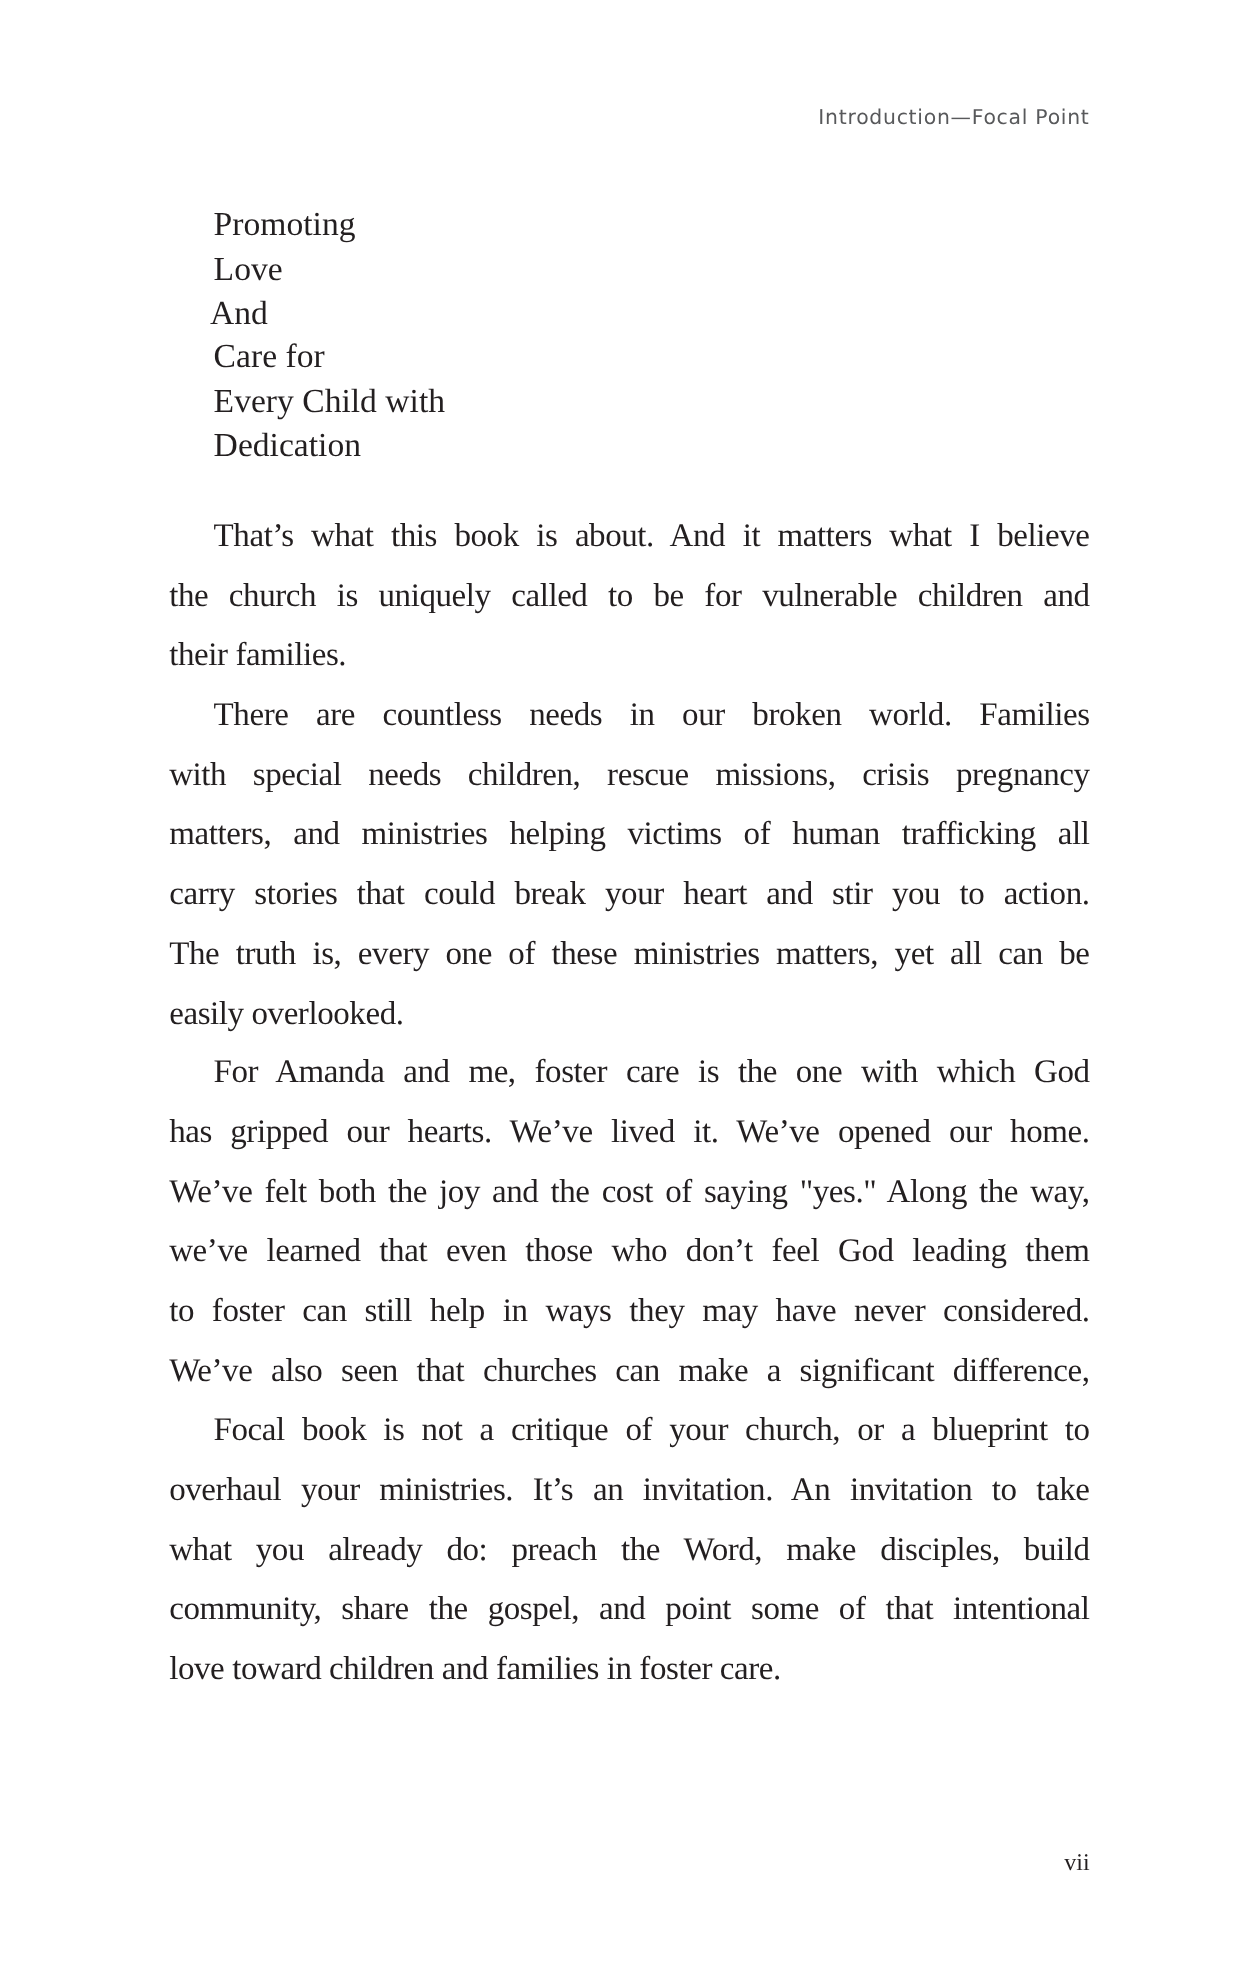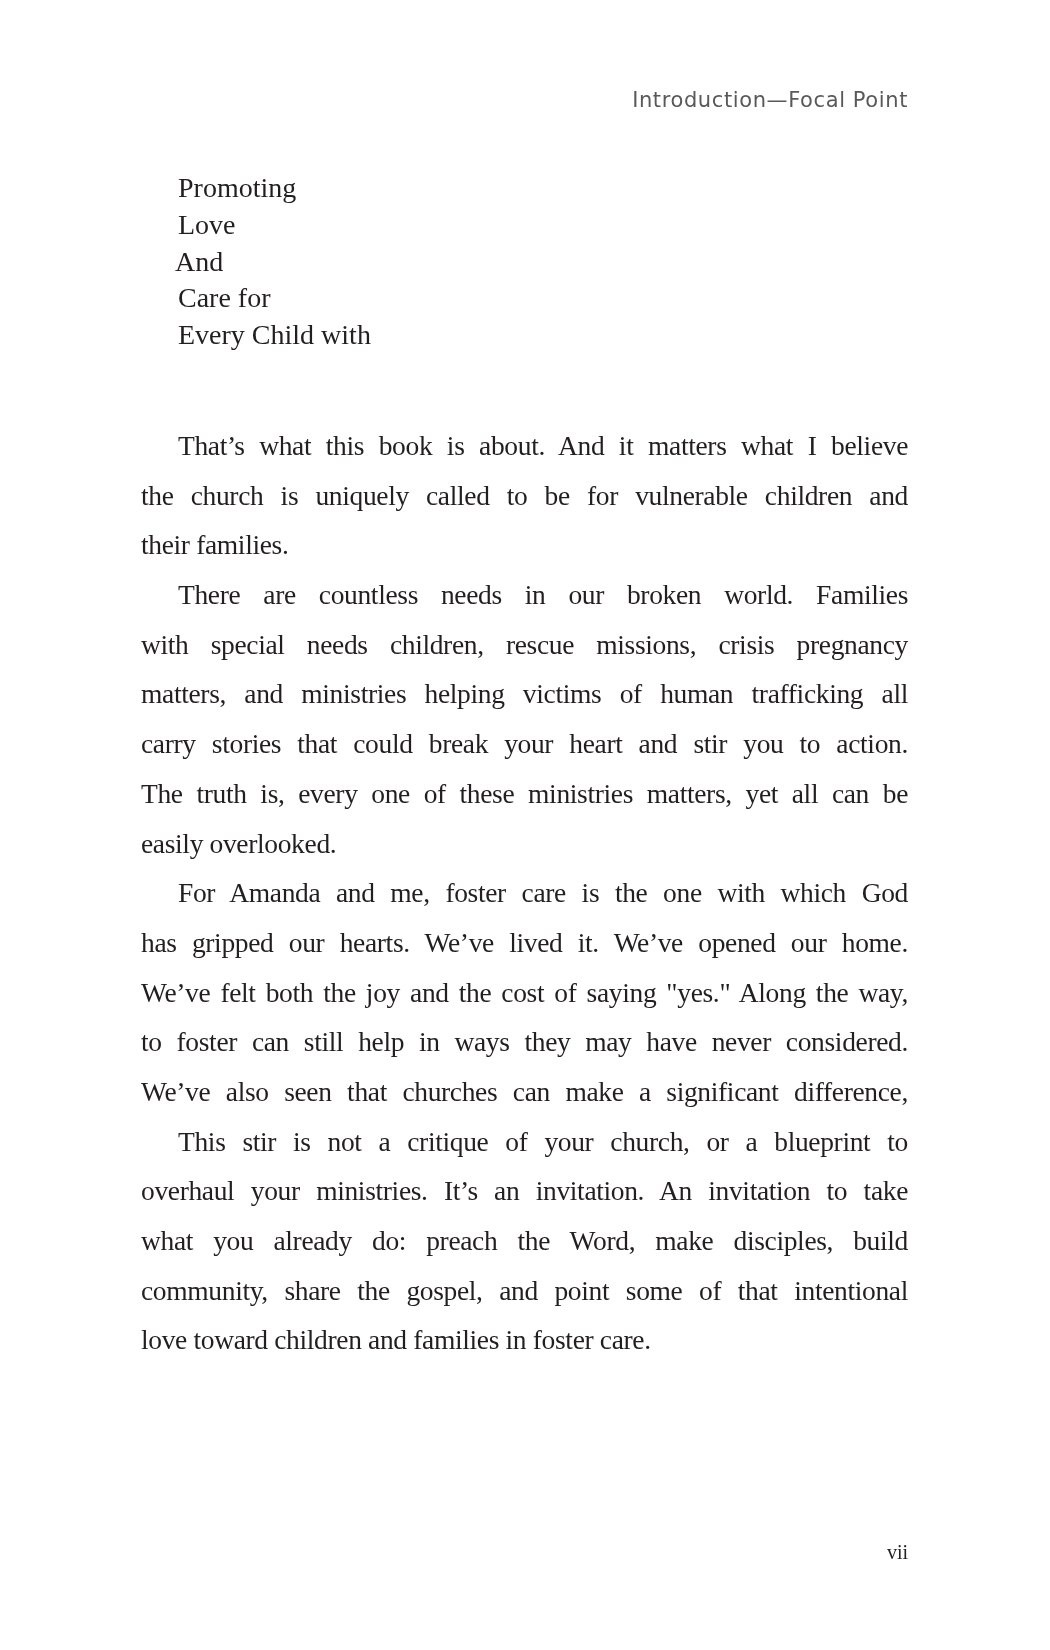--- a/index.html
+++ b/index.html
@@ -12,21 +12,21 @@
       height: 1650px;
       position: relative;
       overflow: hidden;
       color: #231f20;
     }
     .running-header {
       position: absolute;
       right: 142px;
       top: 88px;
       font-family: "DejaVu Sans", sans-serif;
-      font-size: 21px;
+      font-size: 17px;
       letter-spacing: 0.6px;
       color: #58595b;
       font-weight: normal;
       white-space: nowrap;
     }
     .acronym {
       position: absolute;
       left: 178px;
       top: 170px;
       font-family: "Liberation Serif", serif;
@@ -79,45 +79,47 @@
 <body>
 
 <div class="running-header">Introduction—Focal Point</div>
 
 <div class="acronym">
   <span class="acronym-line"><span class="initial">P</span><span>romoting</span></span>
   <span class="acronym-line"><span class="initial">L</span><span>ove</span></span>
   <span class="acronym-line" style="margin-left:-3px"><span class="initial">A</span><span>nd</span></span>
   <span class="acronym-line"><span class="initial">C</span><span>are for</span></span>
   <span class="acronym-line"><span class="initial">E</span><span>very Child with</span></span>
+  <span class="acronym-line"><span class="initial">D</span><span>edication</span></span>
 </div>
 
 <div class="body-text">
   <div>
     <span class="para-line indent" style="white-space: normal;">That’s what this book is about. And it matters what I believe</span>
     <span class="para-line" style="white-space: normal;">the church is uniquely called to be for vulnerable children and</span>
     <span class="para-line last" style="white-space: normal;">their families.</span>
   </div>
   <div>
     <span class="para-line indent" style="white-space: normal;">There are countless needs in our broken world. Families</span>
     <span class="para-line" style="white-space: normal;">with special needs children, rescue missions, crisis pregnancy</span>
     <span class="para-line" style="white-space: normal;">matters, and ministries helping victims of human trafficking all</span>
     <span class="para-line" style="white-space: normal;">carry stories that could break your heart and stir you to action.</span>
     <span class="para-line" style="white-space: normal;">The truth is, every one of these ministries matters, yet all can be</span>
     <span class="para-line last" style="white-space: normal;">easily overlooked.</span>
   </div>
   <div>
     <span class="para-line indent" style="white-space: normal;">For Amanda and me, foster care is the one with which God</span>
     <span class="para-line" style="white-space: normal;">has gripped our hearts. We’ve lived it. We’ve opened our home.</span>
     <span class="para-line" style="white-space: normal;">We’ve felt both the joy and the cost of saying "yes." Along the way,</span>
+    <span class="para-line" style="white-space: normal;">we’ve learned that even those who don’t feel God leading them</span>
     <span class="para-line" style="white-space: normal;">to foster can still help in ways they may have never considered.</span>
     <span class="para-line" style="white-space: normal;">We’ve also seen that churches can make a significant difference,</span>
   </div>
   <div>
-    <span class="para-line indent" style="white-space: normal;">This stir is not a critique of your church, or a blueprint to</span>
+    <span class="para-line indent" style="white-space: normal;">Focal book is not a critique of your church, or a blueprint to</span>
     <span class="para-line" style="white-space: normal;">overhaul your ministries. It’s an invitation. An invitation to take</span>
     <span class="para-line" style="white-space: normal;">what you already do: preach the Word, make disciples, build</span>
     <span class="para-line" style="white-space: normal;">community, share the gospel, and point some of that intentional</span>
     <span class="para-line last" style="white-space: normal;">love toward children and families in foster care.</span>
   </div>
 </div>
 
 <div class="page-number">vii</div>
 
 </body></html>

